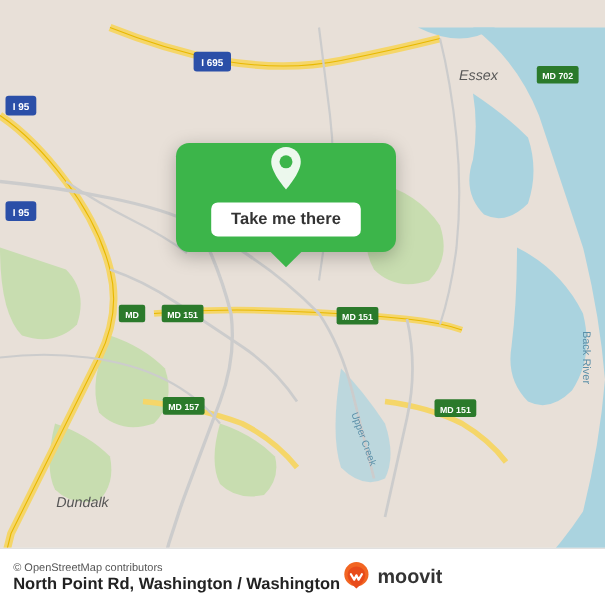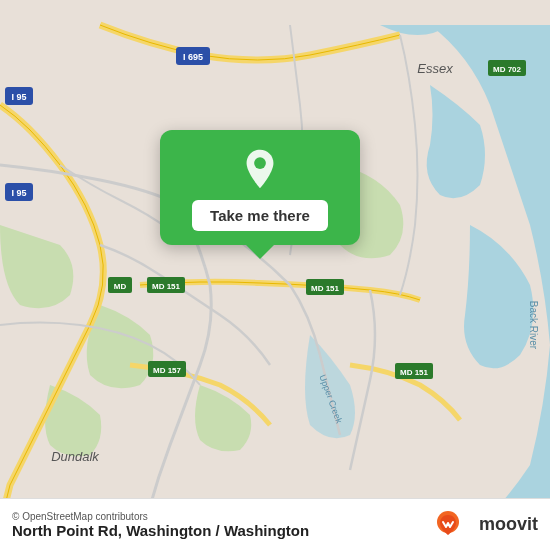--- a/index.html
+++ b/index.html
@@ -27,21 +27,21 @@
     }
 
     
     #bottom-bar {
       position: absolute;
       bottom: 0; left: 0; right: 0;
       background: white;
       padding: 8px 12px;
       display: flex;
       align-items: center;
-      justify-content: space-between;
+      justify-content: flex-start;
       border-top: 1px solid #ddd;
       height: 52px;
       z-index: 10;
     }
 
     #bottom-left {
       display: flex;
       flex-direction: column;
     }
 
@@ -52,21 +52,21 @@
 
     #location-title {
       font-size: 15px;
       font-weight: bold;
       color: #222;
     }
 
     #moovit-logo {
       display: flex;
       align-items: center;
-      gap: 16px;
+      gap: 4px;
     }
 
     #moovit-logo-icon {
       width: 30px;
       height: 30px;
     }
 
     #moovit-text {
       font-size: 18px;
       font-weight: bold;
@@ -77,21 +77,21 @@
     #popup-card {
       position: absolute;
       top: 130px;
       left: 160px;
       width: 200px;
       background: #3cb54a;
       border-radius: 12px;
       display: flex;
       flex-direction: column;
       align-items: center;
-      padding: 18px 20px 14px 20px;
+      padding: 2px 20px 14px 20px;
       z-index: 20;
       box-shadow: 0 4px 16px rgba(0,0,0,0.25);
     }
 
     #popup-card::after {
       content: '';
       position: absolute;
       bottom: -14px;
       left: 50%;
       transform: translateX(-50%);

